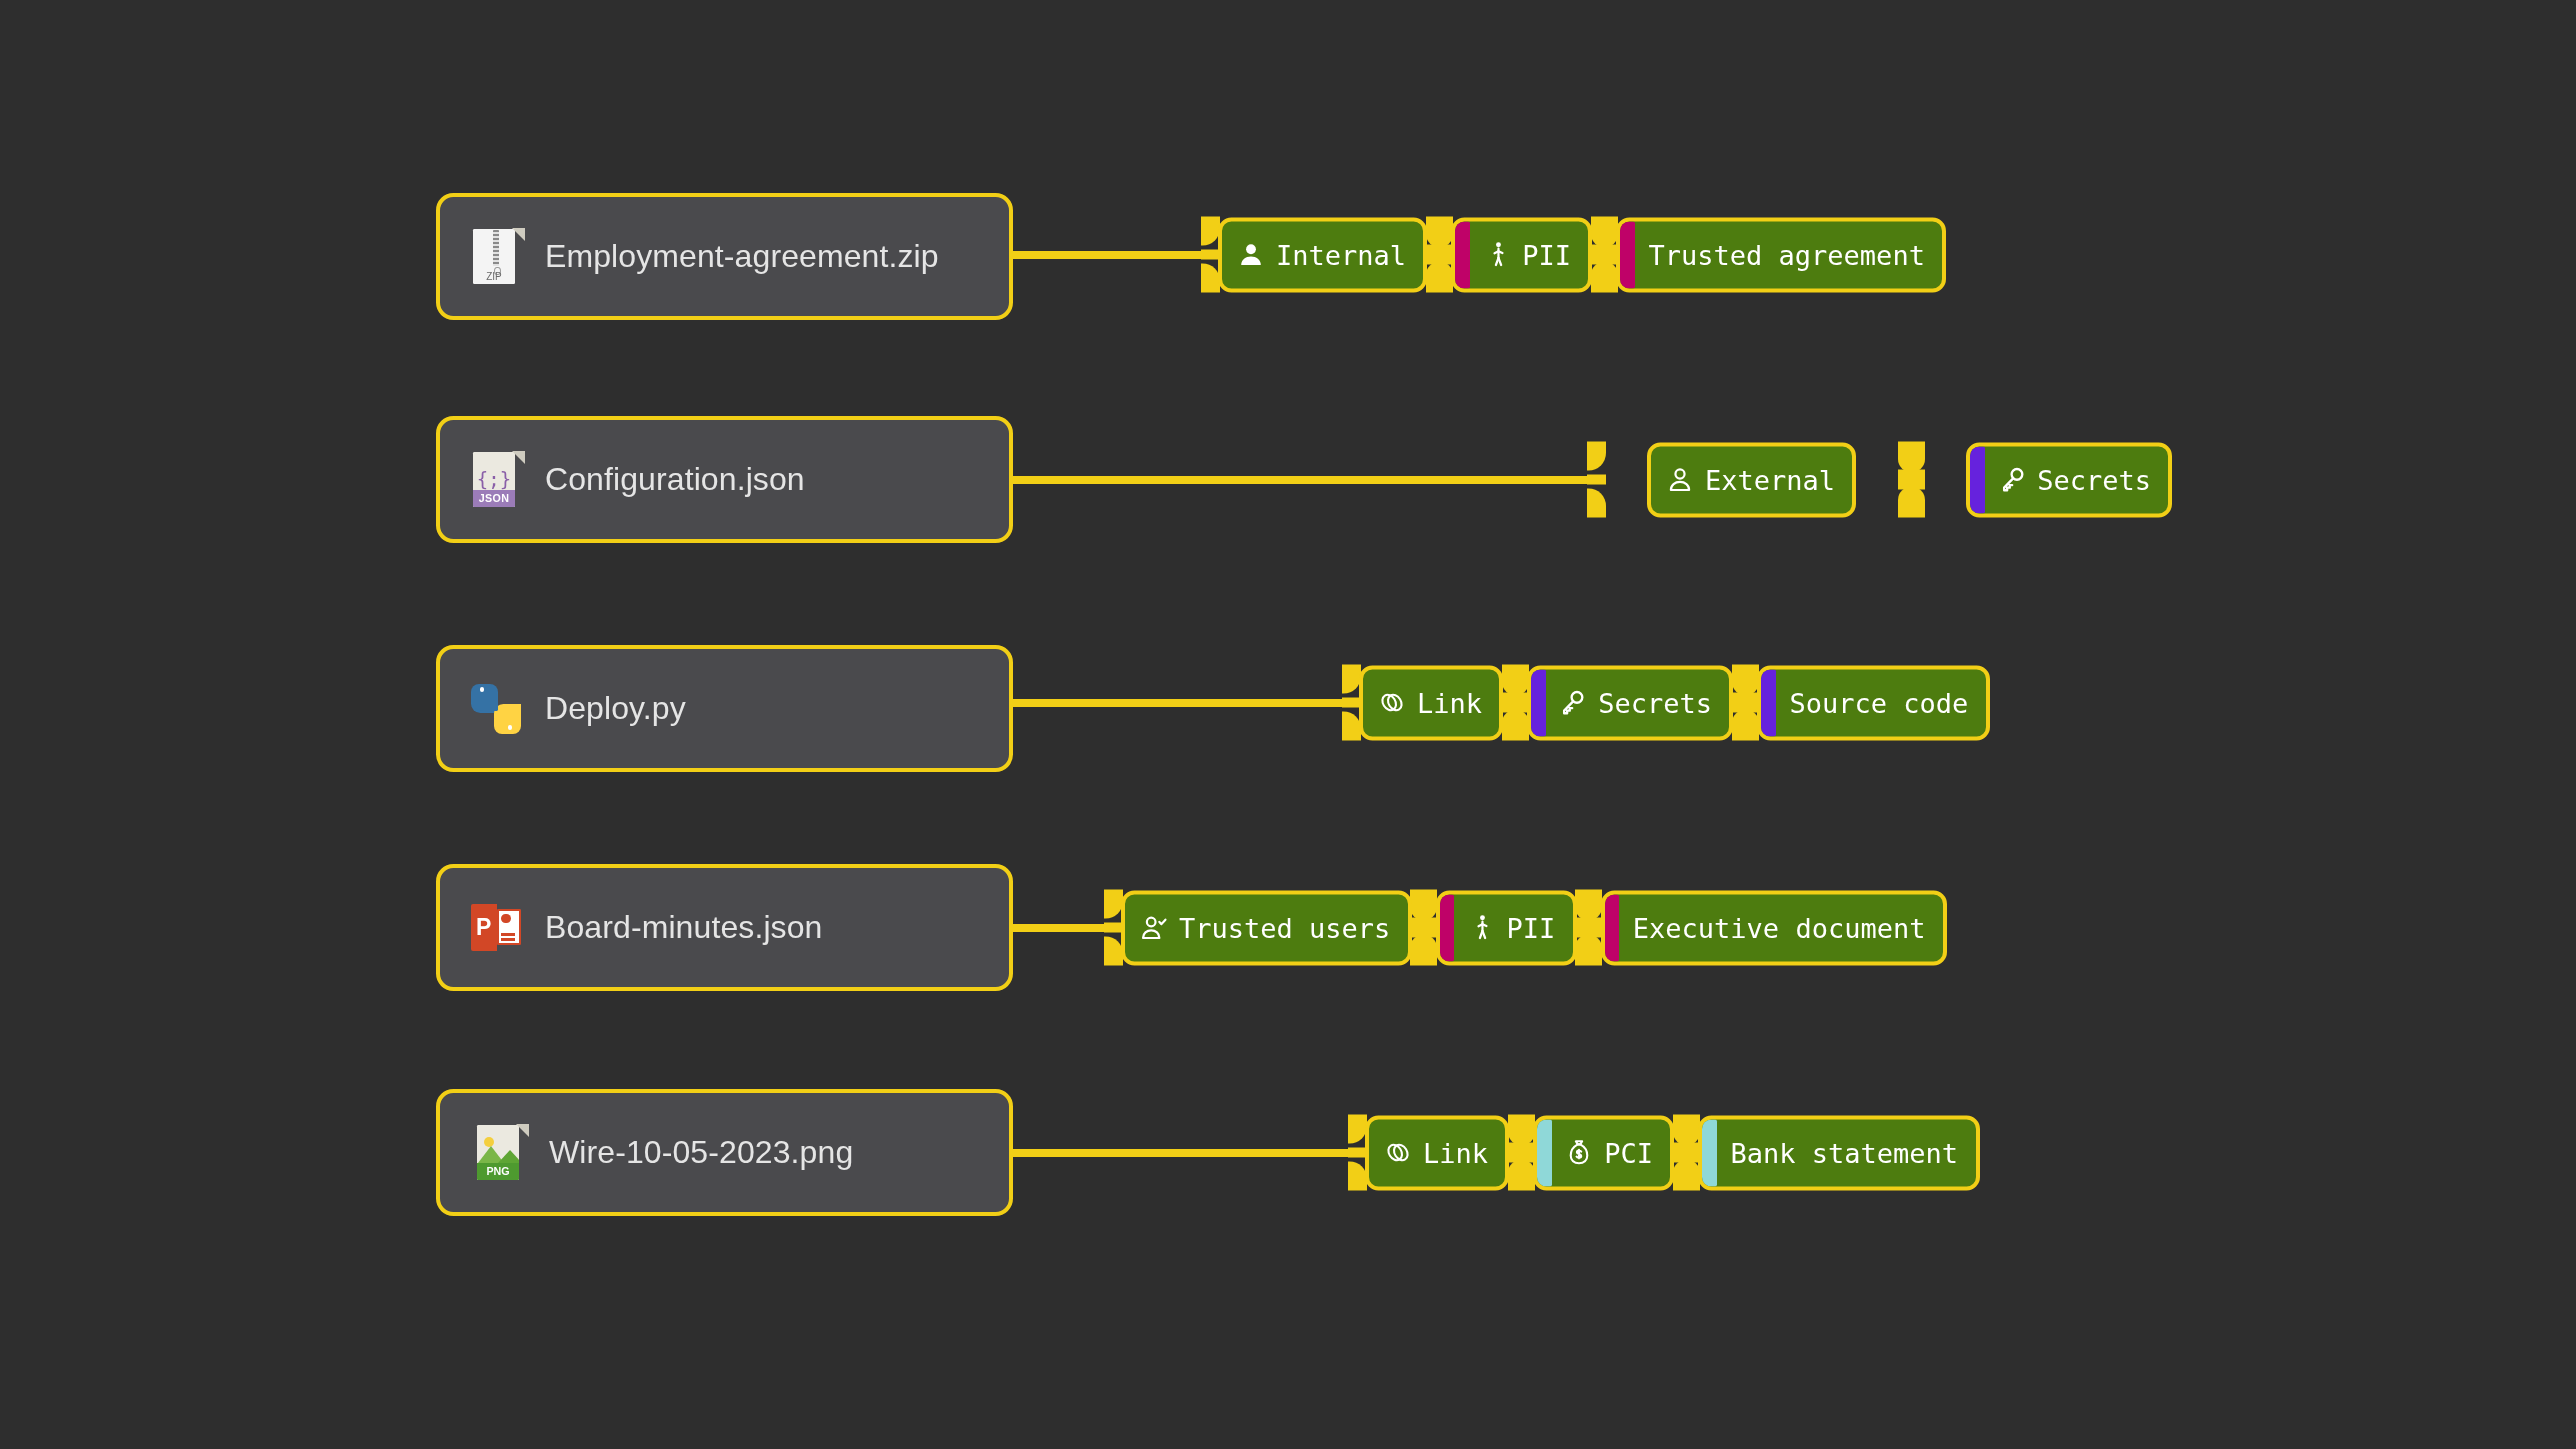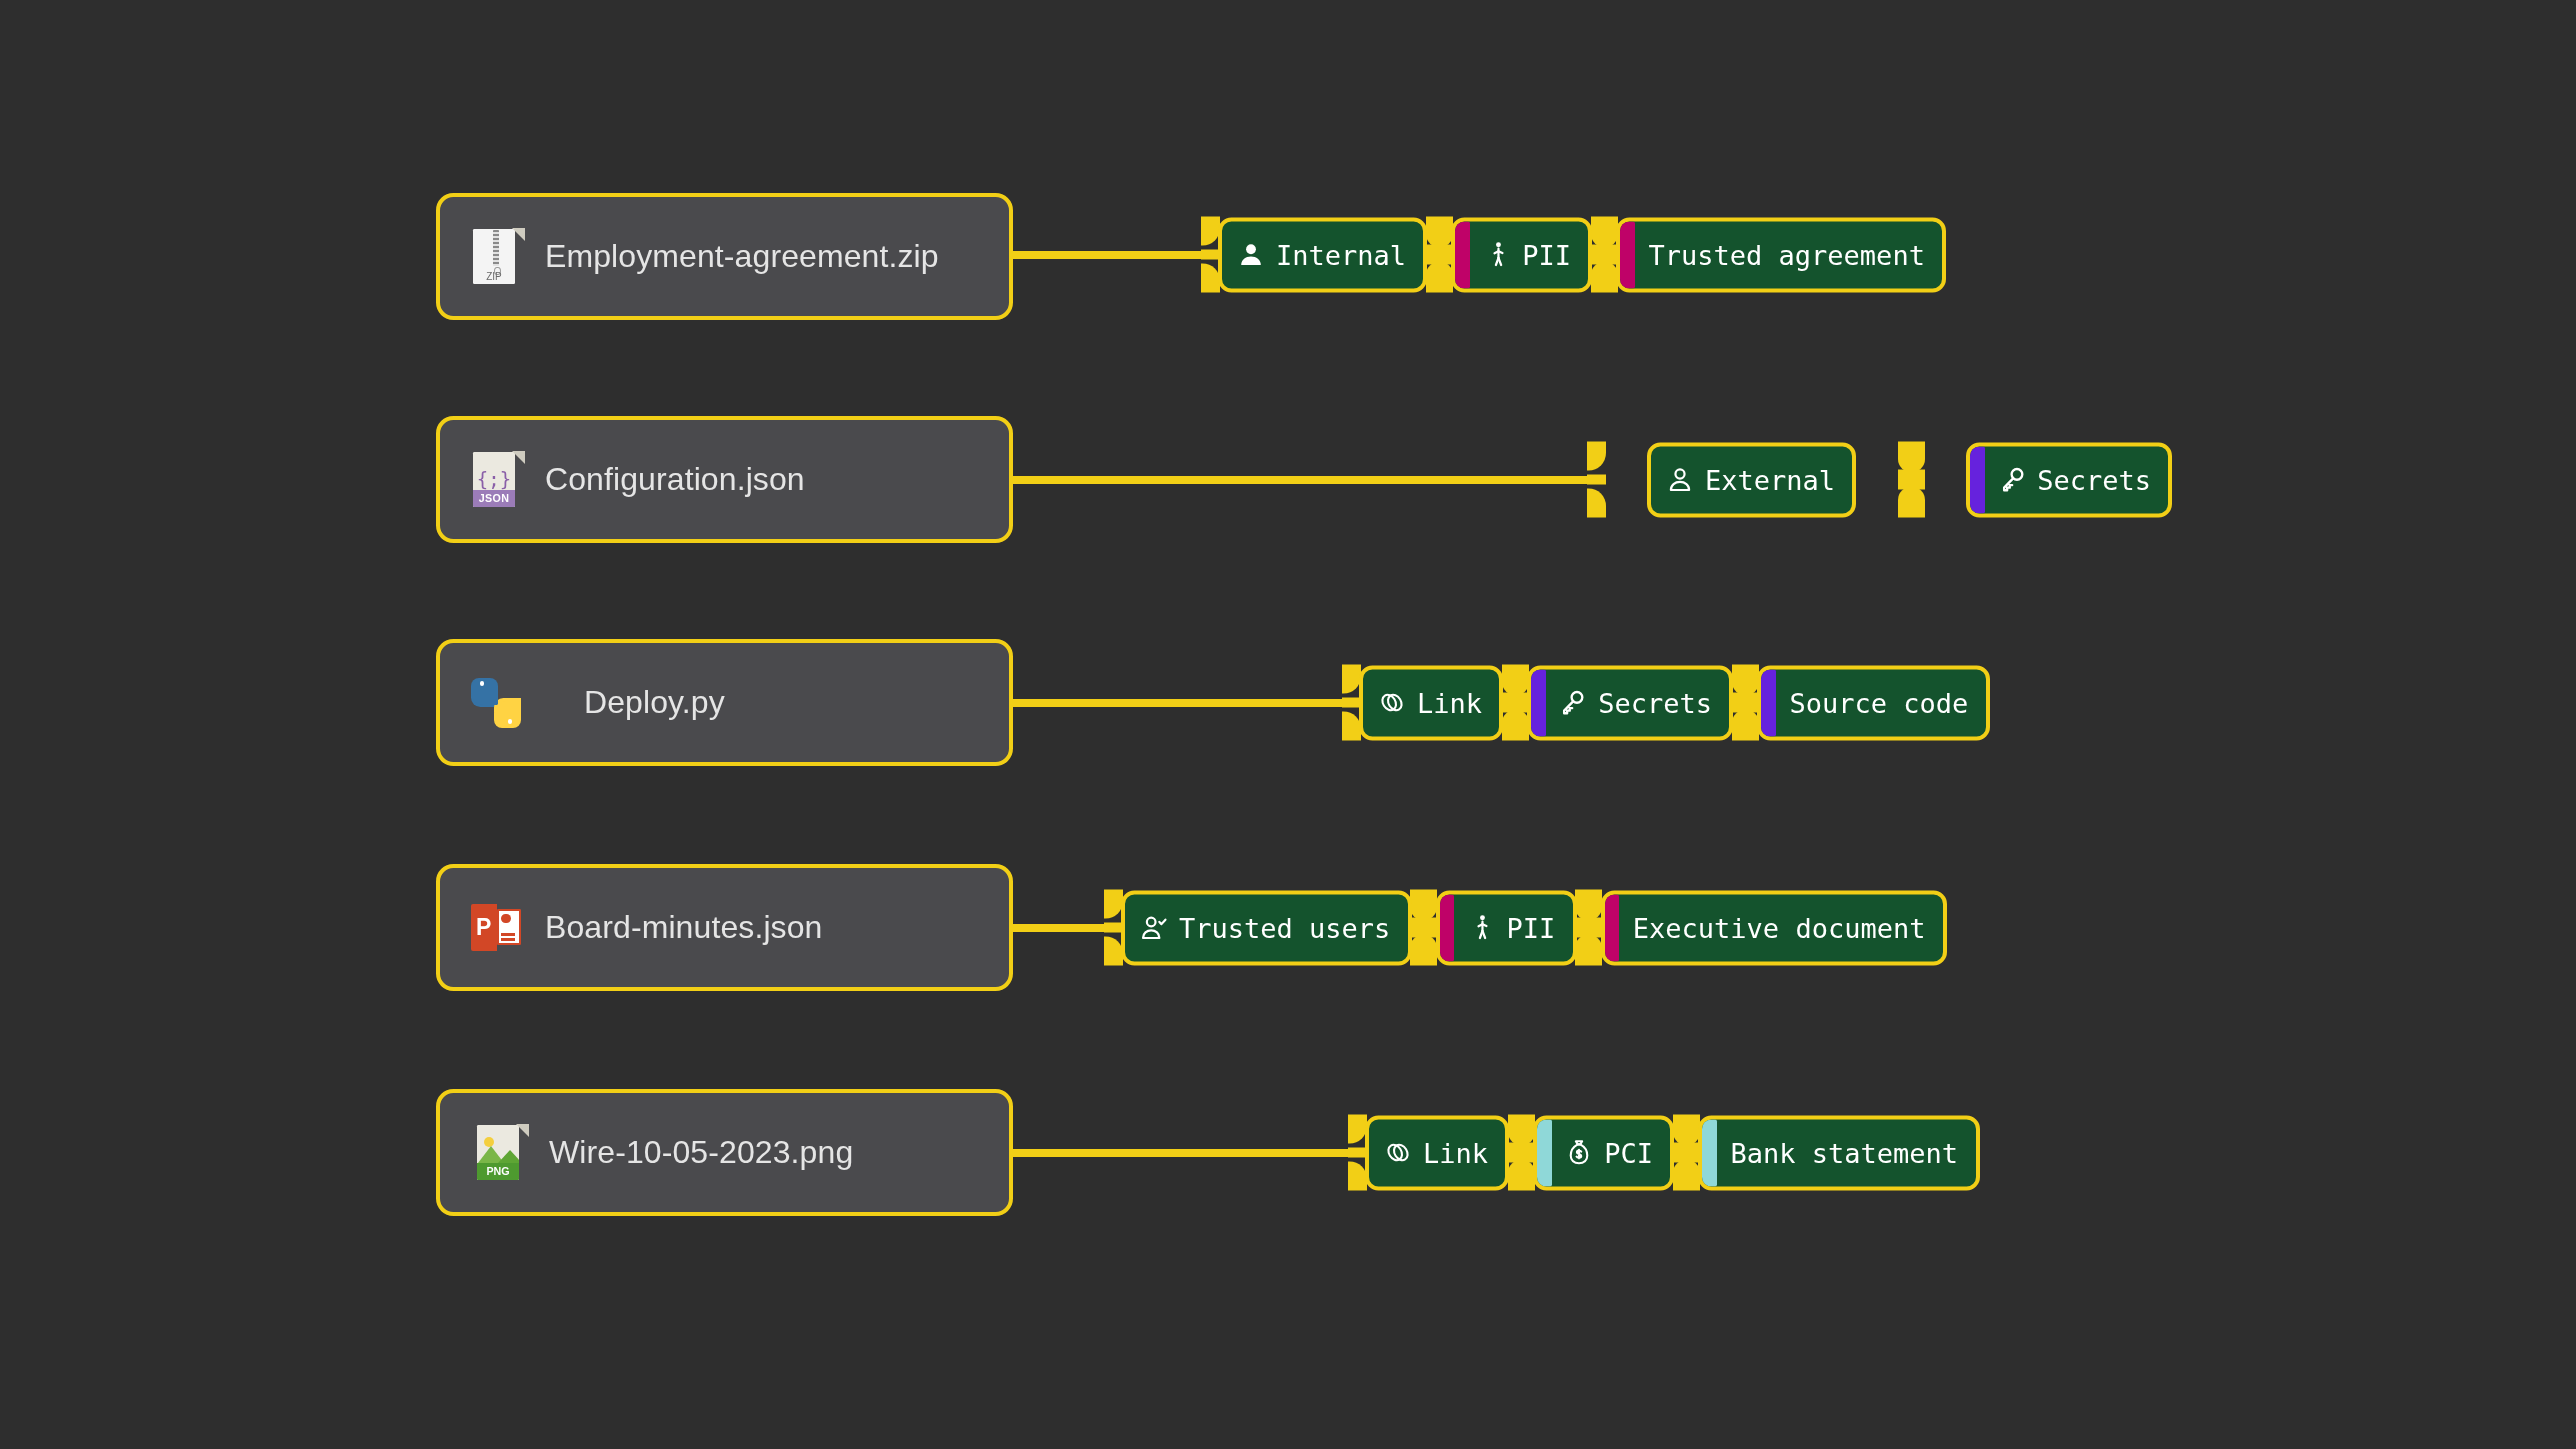--- a/index.html
+++ b/index.html
@@ -75,21 +75,21 @@
     transform: translateY(-50%);
     display: flex;
     align-items: center;
     z-index: 2;
   }
 
   .chip {
     position: relative;
     height: 75px;
     box-sizing: border-box;
-    background: #14532d;
+    background: #4d7c0f;
     border: 4.7px solid #f2cf16;
     border-radius: 13.4px;
     display: flex;
     align-items: center;
     padding: 0 17.4px 0 14.8px;
     overflow: hidden;
     z-index: 2;
   }
   .chip.has-accent { padding-left: 0; }
 
@@ -482,21 +482,21 @@
           </svg>
         </span>
         <span class="chip-label">Secrets</span>
       </div>
     </div>
   </div>
 
   <div class="row" style="top:639px; width:2576px;">
     <div class="connector" style="left:1006px; width:349px;"></div>
 
-    <div class="file-card" style="top:0;gap:39px;">
+    <div class="file-card" style="top:6px;">
       <div class="file-icon py">
         <div class="py-join-a"></div>
         <div class="py-join-b"></div>
         <div class="py-blue"></div>
         <div class="py-yellow"></div>
       </div>
       <div class="file-name">Deploy.py</div>
     </div>
 
     <div class="chips" style="left:1342px;">

